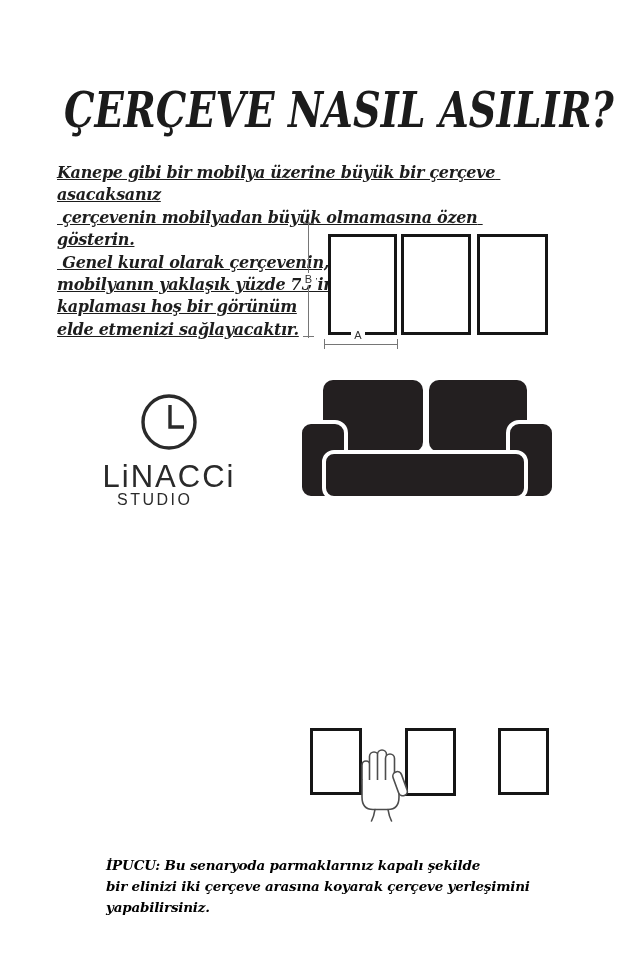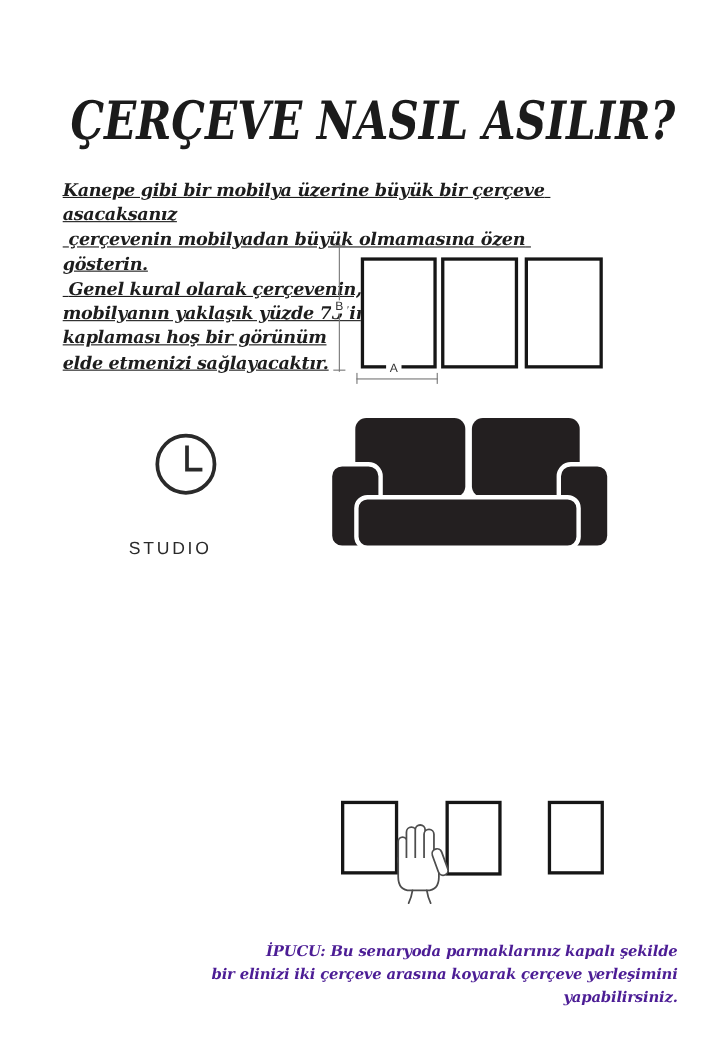--- a/index.html
+++ b/index.html
@@ -16,21 +16,21 @@
   .para{
     position:absolute;margin:0;white-space:pre-wrap;
     font:italic 600 16px/22.4px "DejaVu Serif",serif;
     letter-spacing:-0.3px;color:#1d1d1d;text-decoration:underline;
   }
   .intro{left:57px;top:162px;width:480px;}
   .spacing{left:84px;top:541px;width:480px;}
   .tip{
     position:absolute;left:106px;top:855px;width:510px;margin:0;
     white-space:pre-wrap;font:italic 600 13.5px/21px "DejaVu Serif",serif;
-    letter-spacing:-0.2px;color:#4c1d95;text-align:right;
+    letter-spacing:-0.2px;color:#000000;
   }
 
   
   .size-diagram{position:absolute;left:300px;top:215px;width:256px;height:140px;}
   .size-diagram .line{position:absolute;background:#767676;}
   .dim-v{left:8px;top:6px;width:1px;height:117px;}
   .dim-v-tick-top{left:3px;top:8px;width:11px;height:1px;}
   .dim-v-tick-bot{left:3px;top:121px;width:11px;height:1px;}
   .dim-h{left:24px;top:129px;width:74px;height:1px;}
   .dim-h-tick-l{left:24px;top:124px;width:1px;height:10px;}
@@ -95,20 +95,21 @@
     <div class="line dim-h"></div>
     <div class="line dim-h-tick-l"></div>
     <div class="line dim-h-tick-r"></div>
     <span class="dim-label a">A</span>
   </div>
 
   <svg class="logo-clock" width="58" height="58" viewBox="0 0 58 58">
     <circle cx="29" cy="29" r="26" fill="none" stroke="#2a2a2a" stroke-width="3.4"></circle>
     <path d="M30,12 L30,34 L44,34" fill="none" stroke="#2a2a2a" stroke-width="3.4"></path>
   </svg>
+  <div class="logo-name">LiNACCi</div>
   <div class="logo-sub">STUDIO</div>
 
   <svg class="sofa" width="262" height="126" viewBox="0 0 262 126">
     <g fill="#231f20">
       <rect x="27" y="4" width="100" height="72" rx="10"></rect>
       <rect x="133" y="4" width="98" height="72" rx="10"></rect>
       <g stroke="#ffffff" stroke-width="4">
         <rect x="4" y="46" width="46" height="76" rx="11"></rect>
         <rect x="212" y="46" width="46" height="76" rx="11"></rect>
         <rect x="28" y="76" width="202" height="46" rx="10"></rect>

